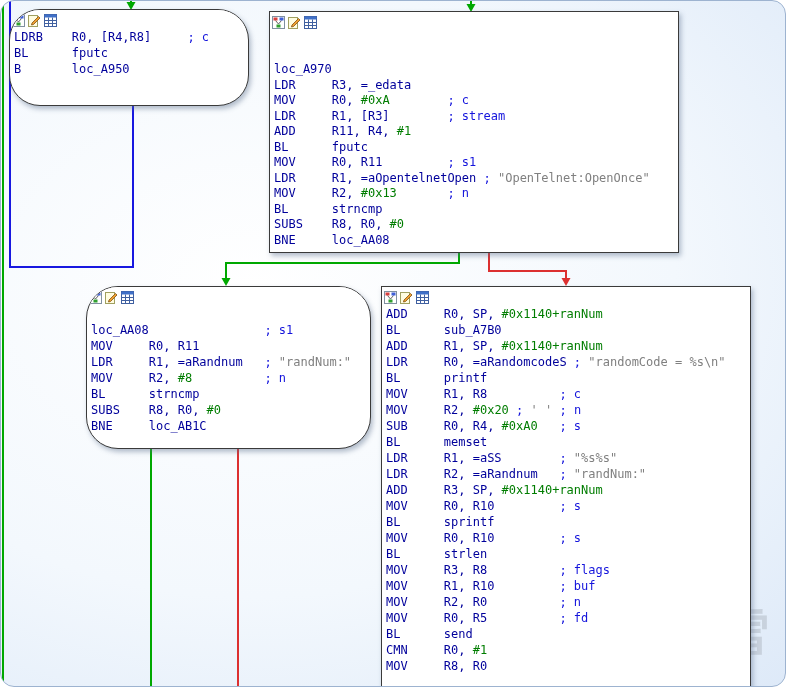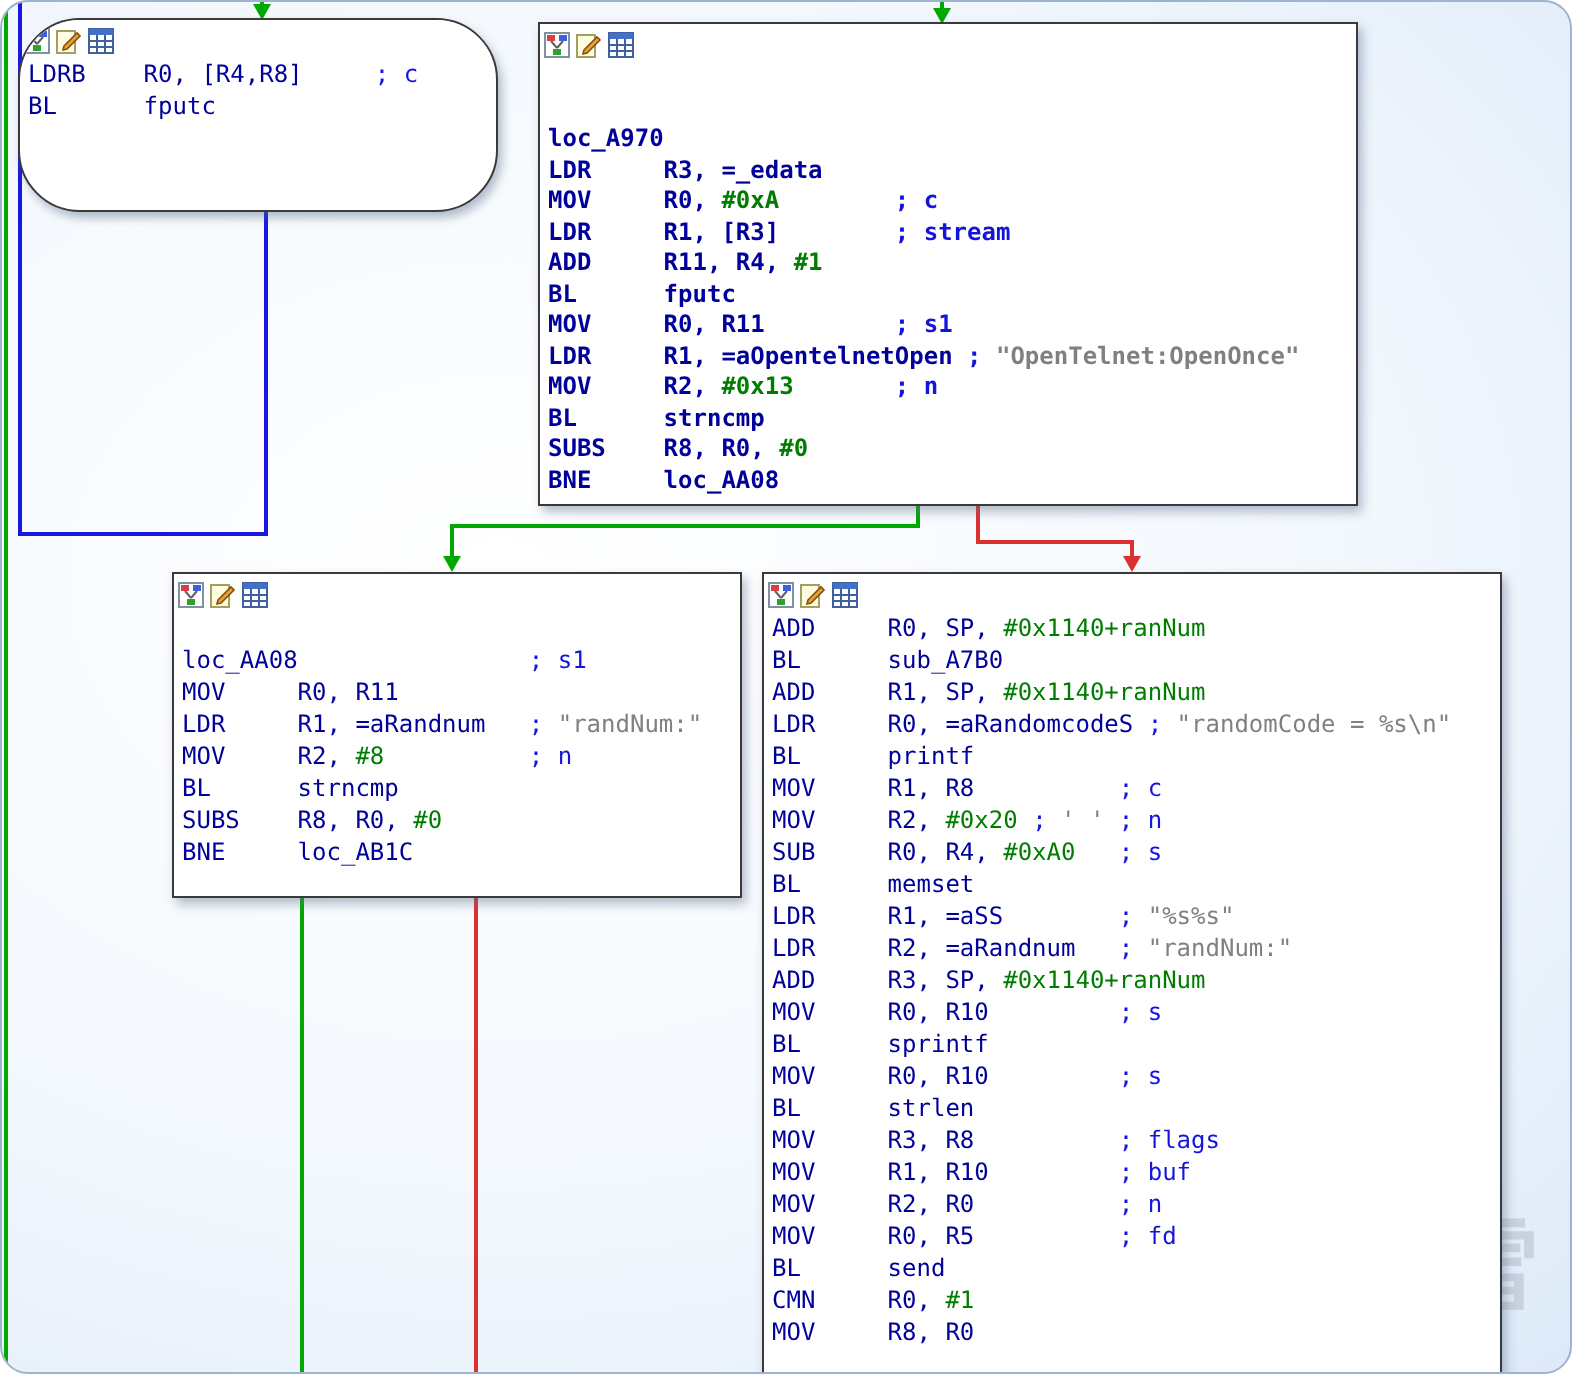--- a/index.html
+++ b/index.html
@@ -11,27 +11,27 @@
     background: radial-gradient(120% 100% at 32% 42%, #ffffff 0%, #f3f8fd 45%, #dde9f8 82%, #cfe0f3 100%);
   }
   #edges { position:absolute; left:0; top:0; width:786px; height:687px; z-index:1; }
   .block {
     position:absolute; z-index:2; background:#ffffff;
     border:1px solid #3a3a3a; box-shadow:2px 3px 5px rgba(90,110,140,0.45);
     overflow:hidden;
   }
   .b1 { left:8px;   top:8px;   width:240px; height:97px;border-radius:31px;  }
   .b2 { left:268px; top:10px;  width:410px; height:242px; }
-  .b3 { left:85px;  top:285px; width:285px; height:163px; }
+  .b3 { left:85px;  top:285px; width:285px; height:163px;border-radius:32px; }
   .b4 { left:380px; top:285px; width:370px; height:513px; }
   .titlebar { height:17px; display:flex; align-items:center; gap:3px; padding:1px 2px; background:#ffffff; }
   .ticon { width:13px; height:13px; display:inline-block; cursor:pointer; }
   .code { padding:2px 4px 0 4px; font-size:12px; white-space:pre; }
   .line { height:16px; line-height:16px; }
-  .b2 .line { height:15.5px; line-height:15.5px;font-weight:bold; }
+  .b2 .line { height:15.5px; line-height:15.5px; }
   .tok-i { color:var(--mnemonic); }
   .tok-g { color:var(--number);margin-top:24px; }
   .tok-c { color:var(--comment); }
   .tok-s { color:var(--string); }
   #watermark {
     position:absolute; right:8px; bottom:26px; z-index:1;
     display:flex; align-items:center; gap:10px;
     color:rgba(183,192,202,0.6); font-family:"DejaVu Sans",sans-serif;
     font-weight:bold; pointer-events:none;
   }
@@ -70,21 +70,21 @@
       <span class="ticon"><svg width="13" height="13" viewBox="0 0 13 13">
             <rect x="0.5" y="1.5" width="9" height="11" fill="#fffce0" stroke="#a0a060"></rect>
             <path d="M4 9 L10.5 2.5 L12 4 L5.5 10.5 L3.5 11 Z" fill="#f0a030" stroke="#805010" stroke-width="0.8"></path>
           </svg></span>
       <span class="ticon"><svg width="13" height="13" viewBox="0 0 13 13">
             <rect x="0.5" y="0.5" width="12" height="12" fill="#ffffff" stroke="#4060a0"></rect>
             <rect x="0.5" y="0.5" width="12" height="3" fill="#4070c8"></rect>
             <path d="M0.5 6.5 H12.5 M0.5 9.5 H12.5 M4.5 3.5 V12.5 M8.5 3.5 V12.5" stroke="#4060a0" stroke-width="1" fill="none"></path>
           </svg></span>
     </div>
-    <div class="code"><div class="line"><span class="tok-i">LDRB    R0, [R4,R8]     </span><span class="tok-c">; c</span></div><div class="line"><span class="tok-i">BL      fputc</span></div></div>
+    <div class="code"><div class="line"><span class="tok-i">LDRB    R0, [R4,R8]     </span><span class="tok-c">; c</span></div><div class="line"><span class="tok-i">BL      fputc</span></div><div class="line"><span class="tok-i">B       loc_A950</span></div></div>
   </div>
 
   <div class="block b2">
     <div class="titlebar">
       <span class="ticon"><svg width="13" height="13" viewBox="0 0 13 13">
             <rect x="0.5" y="0.5" width="12" height="12" fill="#ffffff" stroke="#8090a0"></rect>
             <path d="M3.5 4.5 L6.5 8 M9.5 4.5 L6.5 8" stroke="#606060" stroke-width="1" fill="none"></path>
             <rect x="1.5" y="1.5" width="4" height="3" fill="#d84040"></rect>
             <rect x="7.5" y="1.5" width="4" height="3" fill="#4060d8"></rect>
             <rect x="4.5" y="8.5" width="4" height="3" fill="#30a030"></rect>

